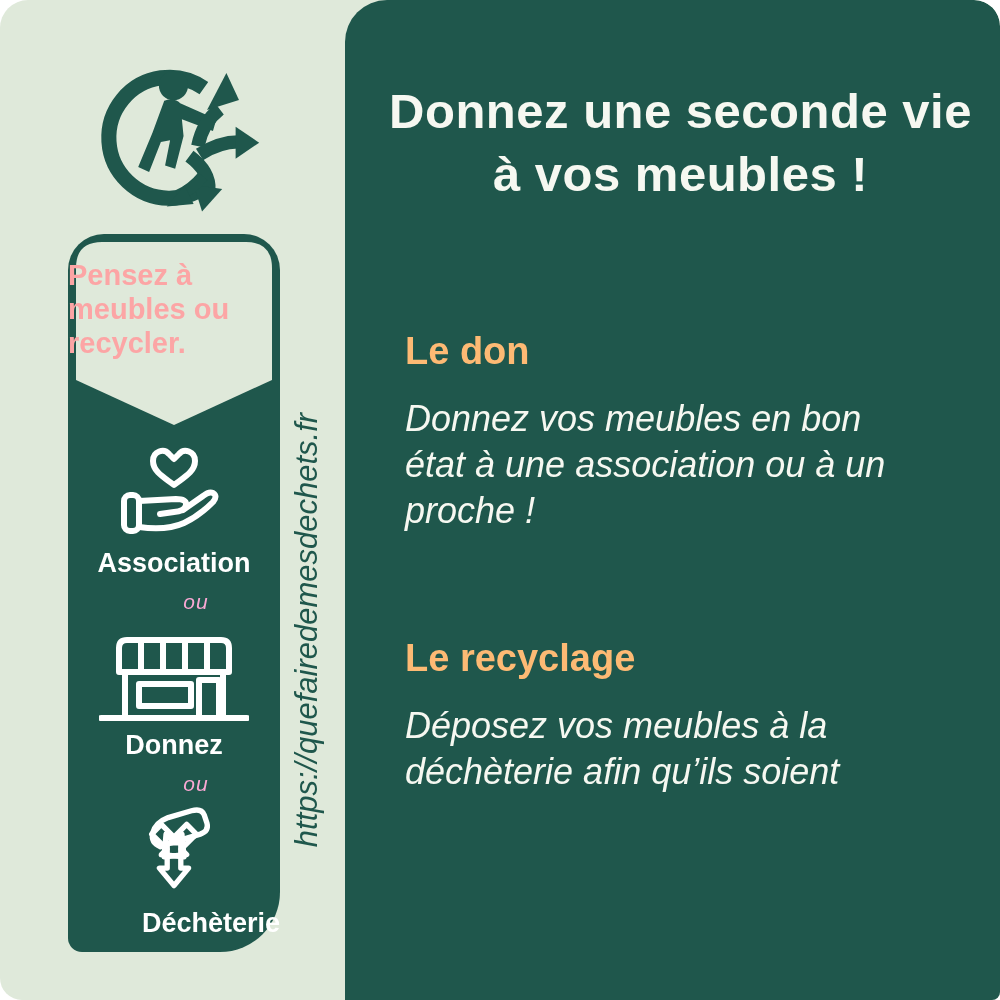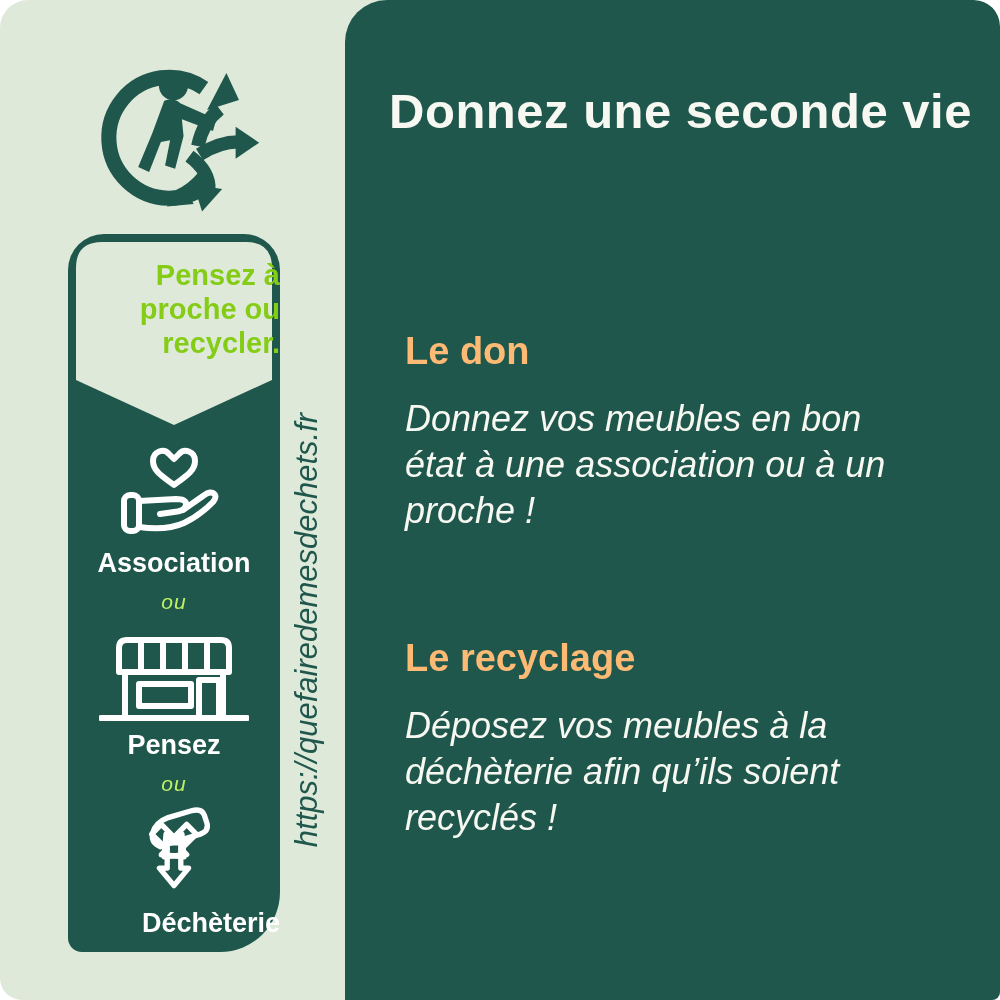--- a/index.html
+++ b/index.html
@@ -43,38 +43,38 @@
   
   .ribbon{
     position:absolute;left:68px;top:234px;
     width:212px;height:718px;
     background:#1f574c;
     border-radius:36px 36px 60px 14px;
   }
   .ribbon-pentagon{position:absolute;left:8px;top:8px;}
   .banner-text{
     position:absolute;top:24px;left:0;width:100%;
-    text-align:right;
-    color:#84cc16;font-size:29px;font-weight:bold;line-height:34px;
+    text-align:left;
+    color:#fca5a5;font-size:29px;font-weight:bold;line-height:34px;
   }
   .banner-text span{display:block;}
   .ribbon-icon{position:absolute;}
   .icon-heart-hand{left:51px;top:209px;}
   .icon-store{left:31px;top:396px;}
   .icon-decheterie{left:46px;top:570px;}
   .ribbon-label{
     position:absolute;left:0;width:100%;text-align:center;
     color:#ffffff;font-size:27px;font-weight:bold;
   }
   .label-association{top:314px;text-align:center;}
   .label-magasin{top:496px;}
   .label-decheterie{top:674px;text-align:right;}
   .ribbon-ou{
     position:absolute;left:0;width:100%;text-align:center;
-    color:#bef264;font-size:21px;font-style:italic;letter-spacing:1px;
+    color:#f9a8d4;font-size:21px;font-style:italic;letter-spacing:1px;padding-left:22px;
   }
   .ou-1{top:356px;}
   .ou-2{top:538px;}
 
   
   .triman{position:absolute;left:92px;top:50px;}
 
   
   .url-vertical{
     position:absolute;left:45px;top:614px;width:520px;height:32px;
@@ -85,34 +85,34 @@
   }
 </style>
 </head>
 <body>
 
 <div class="card">
 
   <div class="panel">
     <div class="panel-title">
       <span>Donnez une seconde vie</span>
+      <span>à vos meubles !</span>
     </div>
 
     <div class="section-heading heading-don">Le don</div>
     <div class="section-body body-don">
       <span>Donnez vos meubles en bon</span>
       <span>état à une association ou à un</span>
       <span>proche !</span>
     </div>
 
     <div class="section-heading heading-recyclage">Le recyclage</div>
     <div class="section-body body-recyclage">
       <span>Déposez vos meubles à la</span>
       <span>déchèterie afin qu’ils soient</span>
-      <span>recyclés !</span>
     </div>
   </div>
 
   <div class="triman">
     <svg width="168" height="172" viewBox="0 0 100 100">
       <g fill="#1f574c" stroke="none">
 
         <path d="M66.6,21.5 A36,36 0 1 0 70.1,77.8" fill="none" stroke="#1f574c" stroke-width="9"></path>
 
         <circle cx="48.5" cy="20" r="8.7"></circle>
@@ -134,21 +134,21 @@
     </svg>
   </div>
 
   <div class="ribbon">
     <svg class="ribbon-pentagon" width="196" height="186" viewBox="0 0 196 186">
       <path d="M26,0 H170 Q196,0 196,26 V138 L98,183 L0,138 V26 Q0,0 26,0 Z" fill="#dfe9da"></path>
     </svg>
 
     <div class="banner-text">
       <span>Pensez à</span>
-      <span>proche ou</span>
+      <span>meubles ou</span>
       <span>recycler.</span>
     </div>
 
     <div class="ribbon-icon icon-heart-hand">
       <svg width="110" height="100" viewBox="0 0 110 100" fill="none" stroke="#ffffff" stroke-width="6" stroke-linecap="round" stroke-linejoin="round">
         <path d="M55,42 C46,35 34,29 34,18 C34,8 45,5 50,11 L55,16 L60,11 C65,5 76,8 76,18 C76,29 64,35 55,42 Z"></path>
         <rect x="5" y="52" width="15" height="36" rx="6"></rect>
         <path d="M20,58 L57,56 Q68,56 67,62 Q66,68 55,69 L41,71"></path>
         <path d="M20,84 Q47,88 65,80 Q80,73 94,59 Q99,53 94,50 Q90,48 84,53 L64,67"></path>
       </svg>
@@ -164,21 +164,21 @@
         <path d="M42,10 V42"></path>
           <path d="M64,10 V42"></path>
           <path d="M86,10 V42"></path>
           <path d="M108,10 V42"></path>
         <path d="M26,42 V88"></path>
           <path d="M124,42 V88"></path>
         <rect x="40" y="54" width="52" height="22"></rect>
         <rect x="100" y="50" width="20" height="38"></rect>
       </svg>
     </div>
-    <div class="ribbon-label label-magasin">Pensez</div>
+    <div class="ribbon-label label-magasin">Donnez</div>
 
     <div class="ribbon-ou ou-2">ou</div>
 
     <div class="ribbon-icon icon-decheterie">
       <svg width="120" height="102" viewBox="0 0 120 105" fill="none" stroke="#ffffff" stroke-width="5.5" stroke-linecap="round" stroke-linejoin="round">
         <path d="M46,44 Q36,40 38,30 Q41,19 54,14 L78,7 Q88,4 91,11 L94,20 Q96,28 87,31 L64,38 Q53,41 46,44 Z"></path>
         <path d="M-7,0 L7,0 L7,22 L15,22 L0,40 L-15,22 L-7,22 Z" transform="translate(78,26) rotate(45)"></path>
         <path d="M-7,0 L7,0 L7,22 L15,22 L0,40 L-15,22 L-7,22 Z" transform="translate(42,26) rotate(-45)"></path>
         <path d="M-7,0 L7,0 L7,26 L15,26 L0,44 L-15,26 L-7,26 Z" transform="translate(60,40)"></path>
       </svg>

